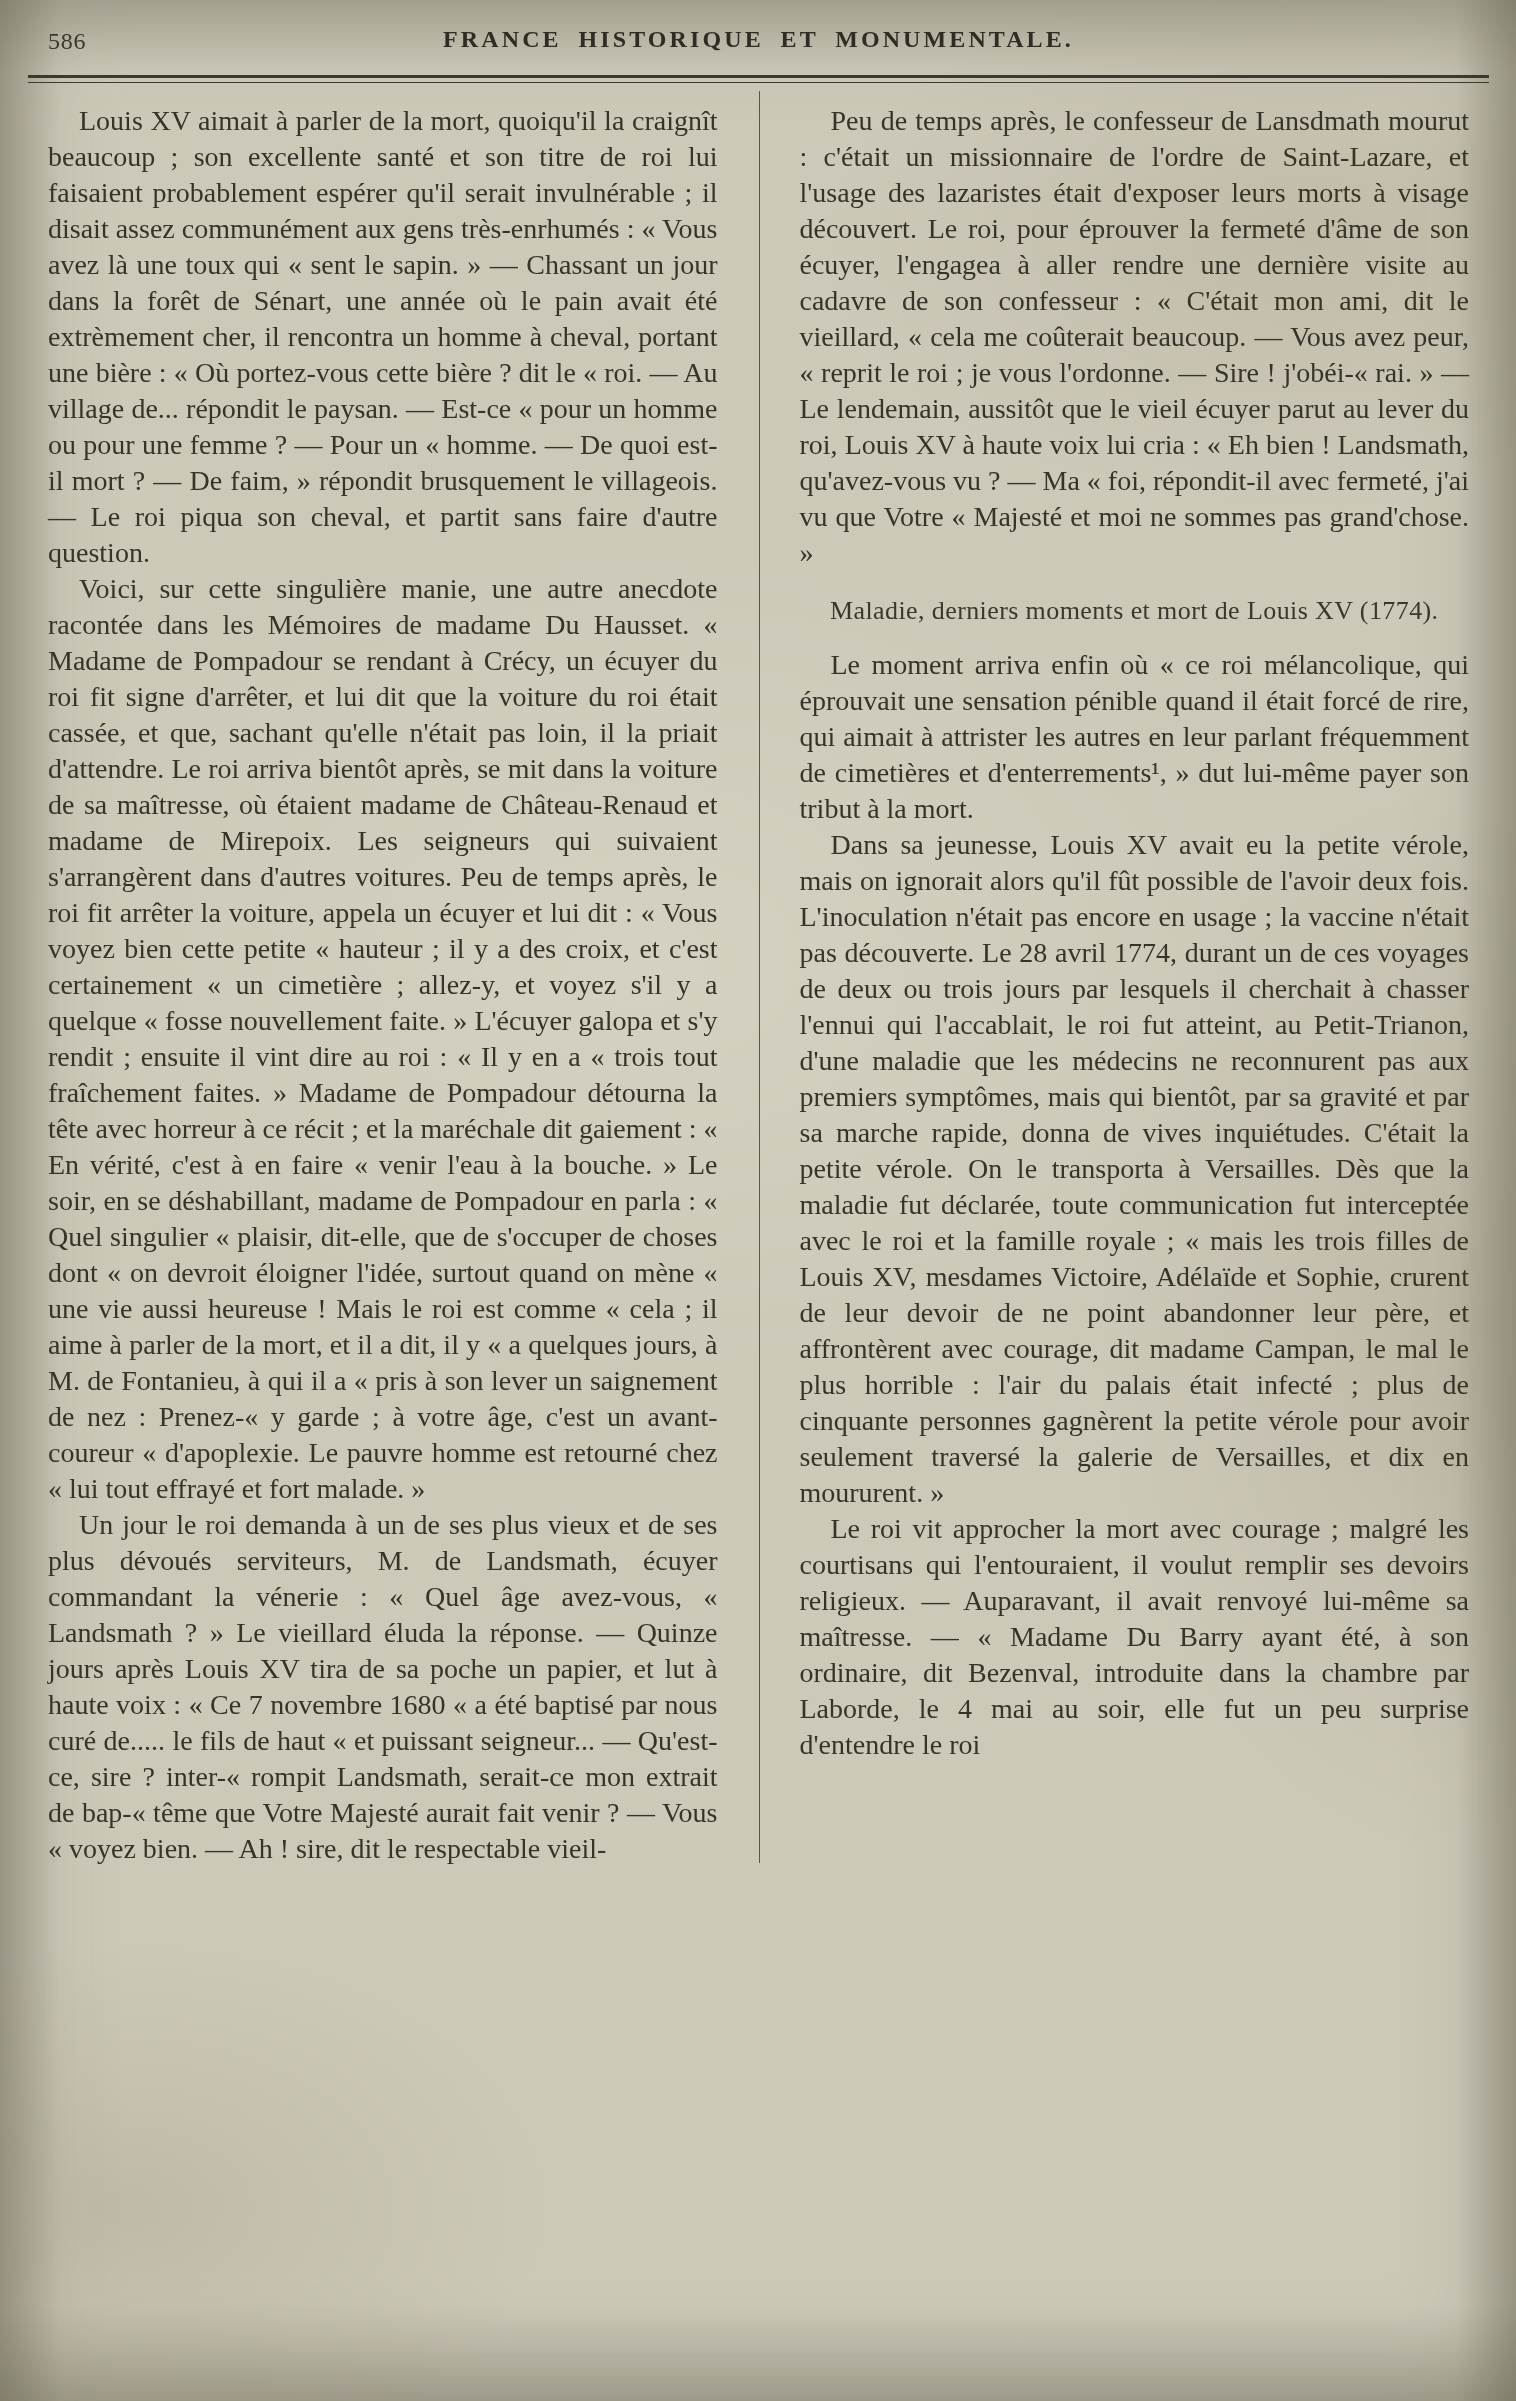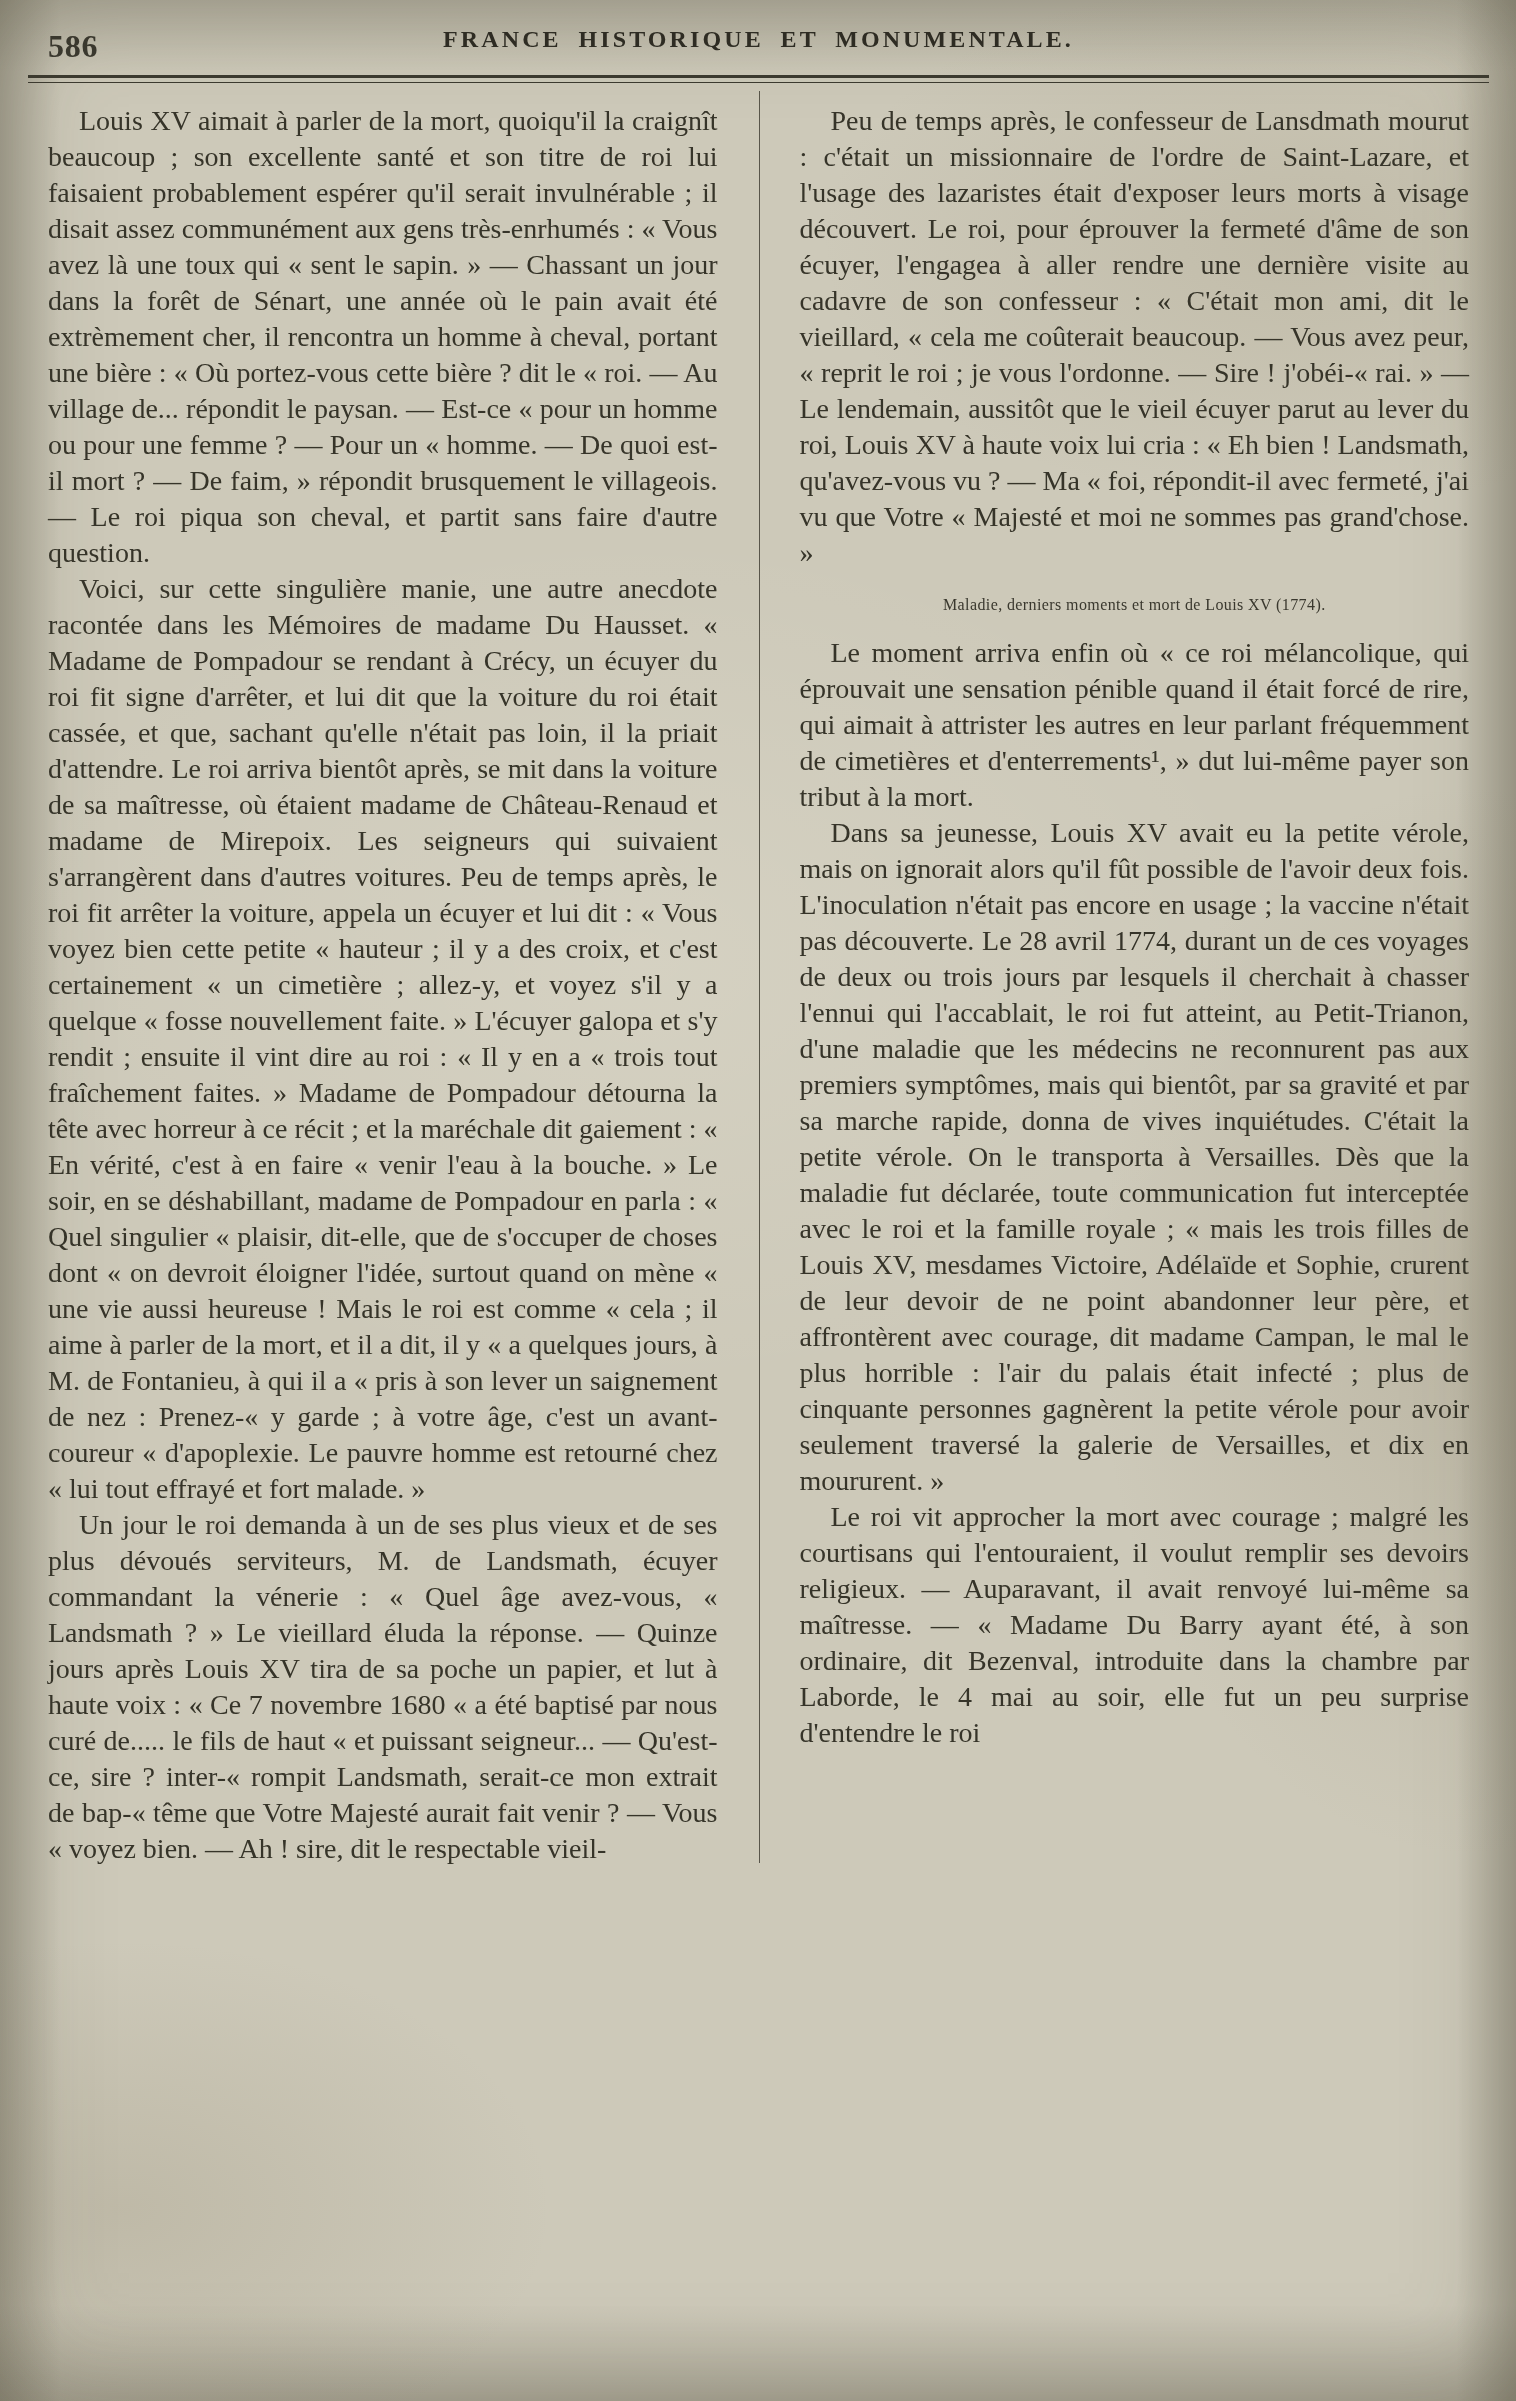--- a/index.html
+++ b/index.html
@@ -27,22 +27,22 @@
   }
   .header {
     position: relative;
     padding-top: 26px;
     height: 40px;
   }
   .page-number {
     position: absolute;
     left: 48px;
     top: 28px;
-    font-size: 32px;
-    font-weight: bold;
+    font-size: 24px;
+    font-weight: normal;
     letter-spacing: 0.8px;
     color: #3a382e;
     text-align: right;
   }
   .header-title {
     margin: 0;
     text-align: center;
     font-size: 24px;
     font-weight: bold;
     letter-spacing: 3.1px;
@@ -81,21 +81,21 @@
     text-align: justify;
     font-size: 28px;
     line-height: 36px;
     color: #363429;
   }
   .para.no-indent { text-indent: 0; }
   .italic { }
   .section-heading {
     margin: 24.6px 0 21.5px 0;
     text-align: center;
-    font-size: 16px;
+    font-size: 26px;
     font-weight: normal;
     letter-spacing: 0.4px;
     color: #3a382e;
   }
 </style>
 </head>
 <body>
 
 <div class="page">
 

